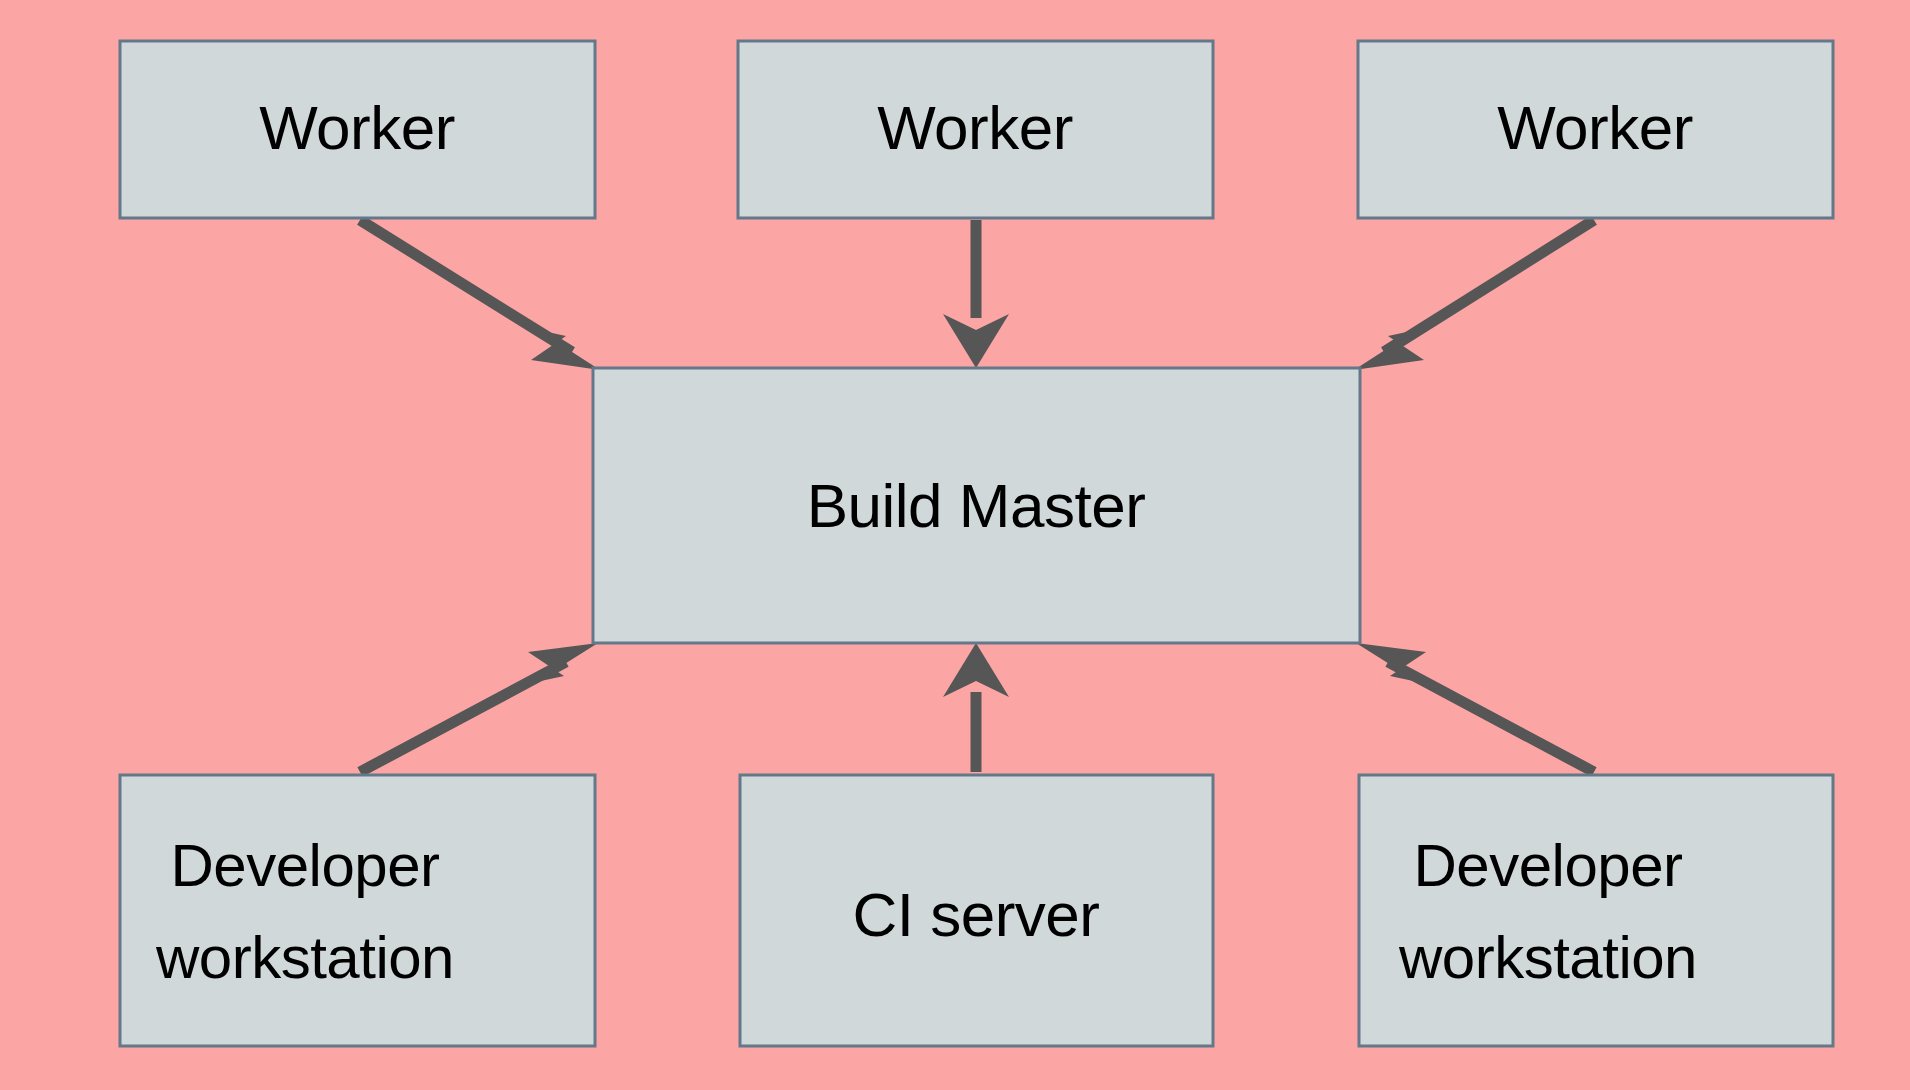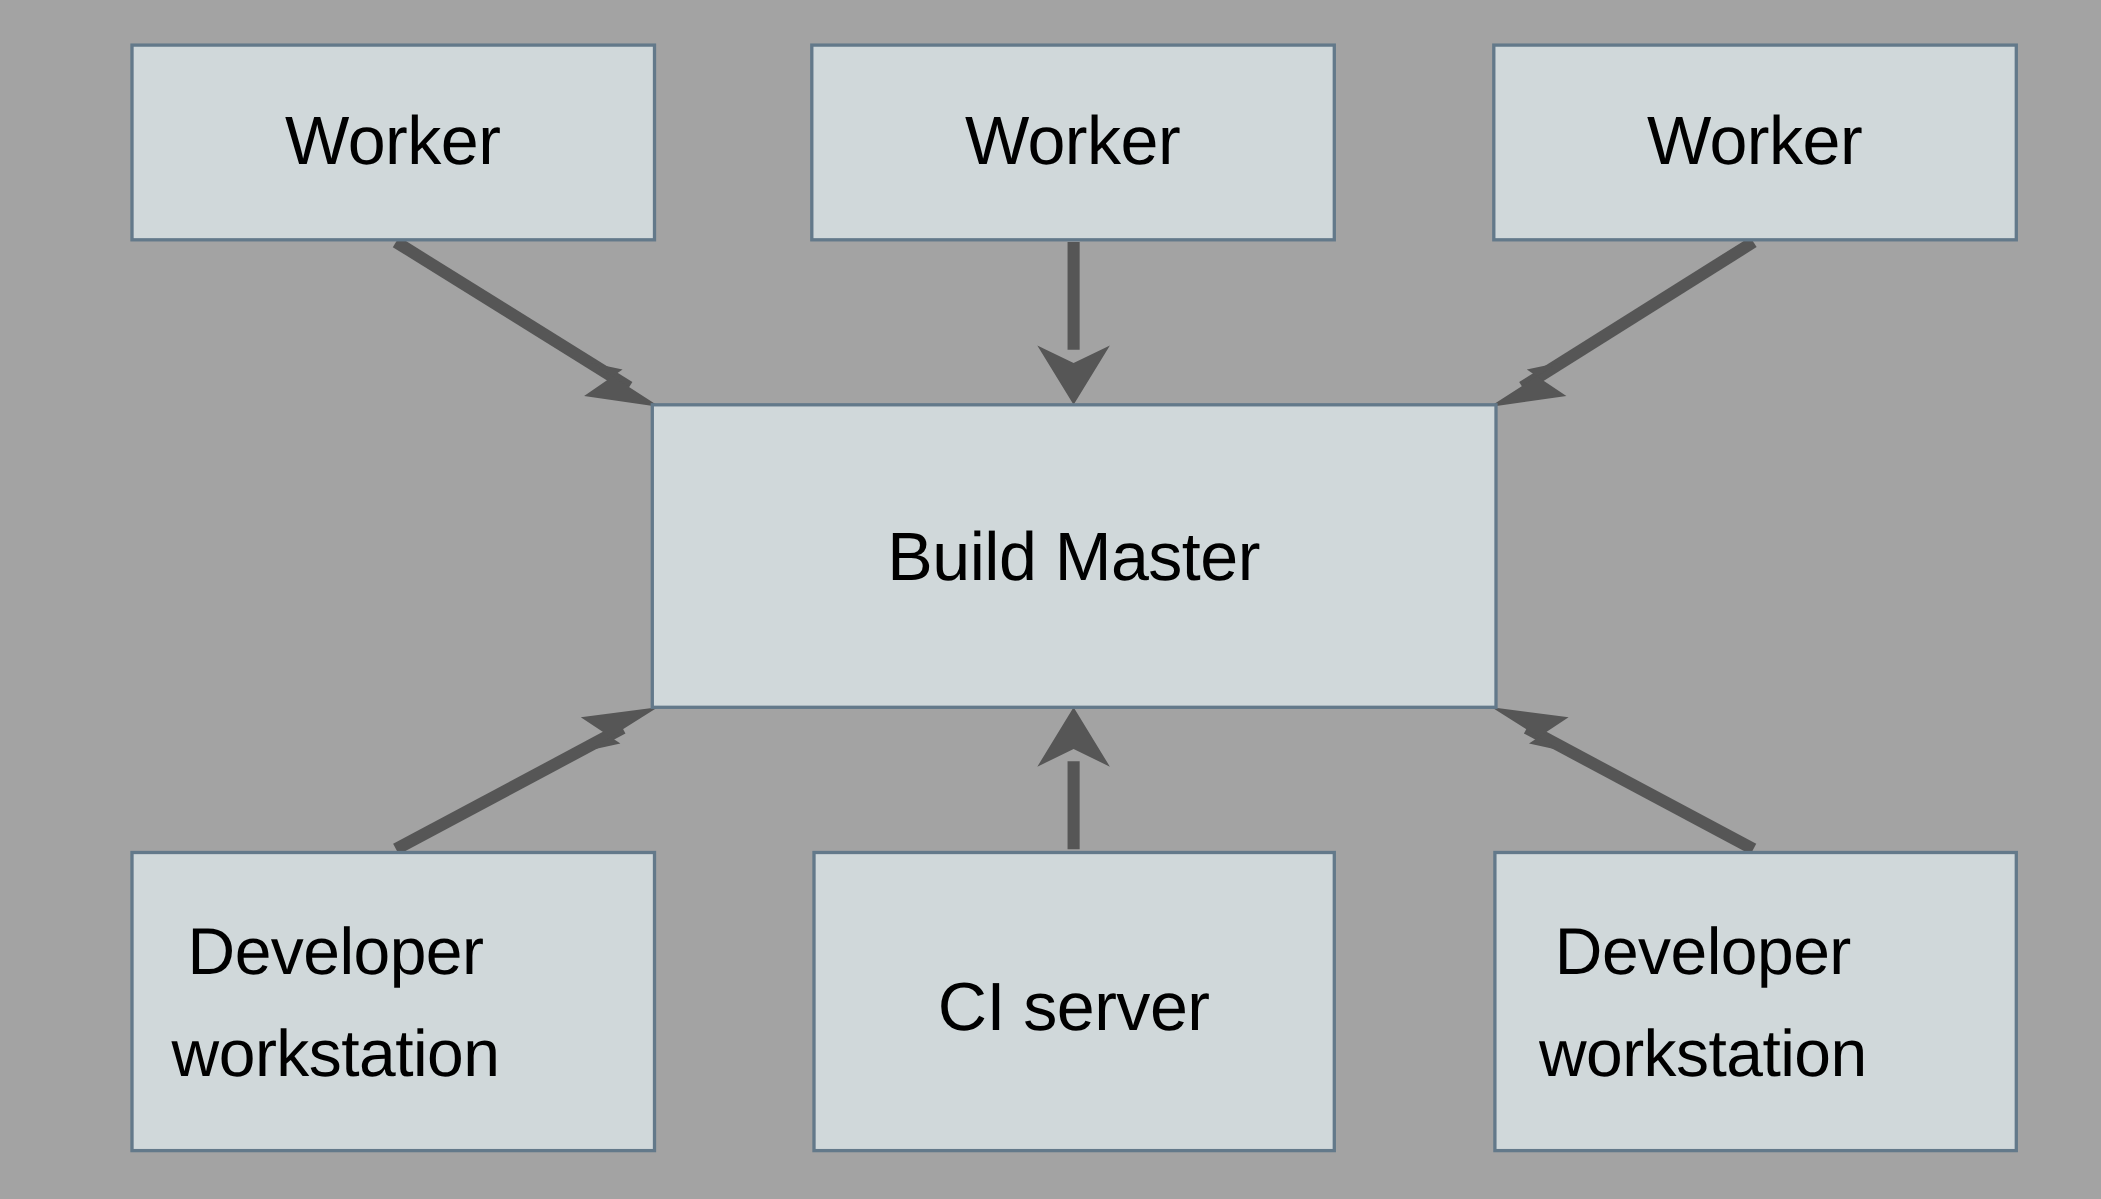--- a/index.html
+++ b/index.html
@@ -10,21 +10,21 @@
   body {
     width: 1910px;
     height: 1090px;
     overflow: hidden;
     font-family: "Liberation Sans", sans-serif;
   }
   #diagram-root {
     position: relative;
     width: 1910px;
     height: 1090px;
-    background: #a3a3a3;
+    background: #fca5a5;
   }
   svg.diagram {
     display: block;
     width: 1910px;
     height: 1090px;
   }
   .node-rect {
     fill: #d0d8da;
     stroke: #63798a;
     stroke-width: 3;

